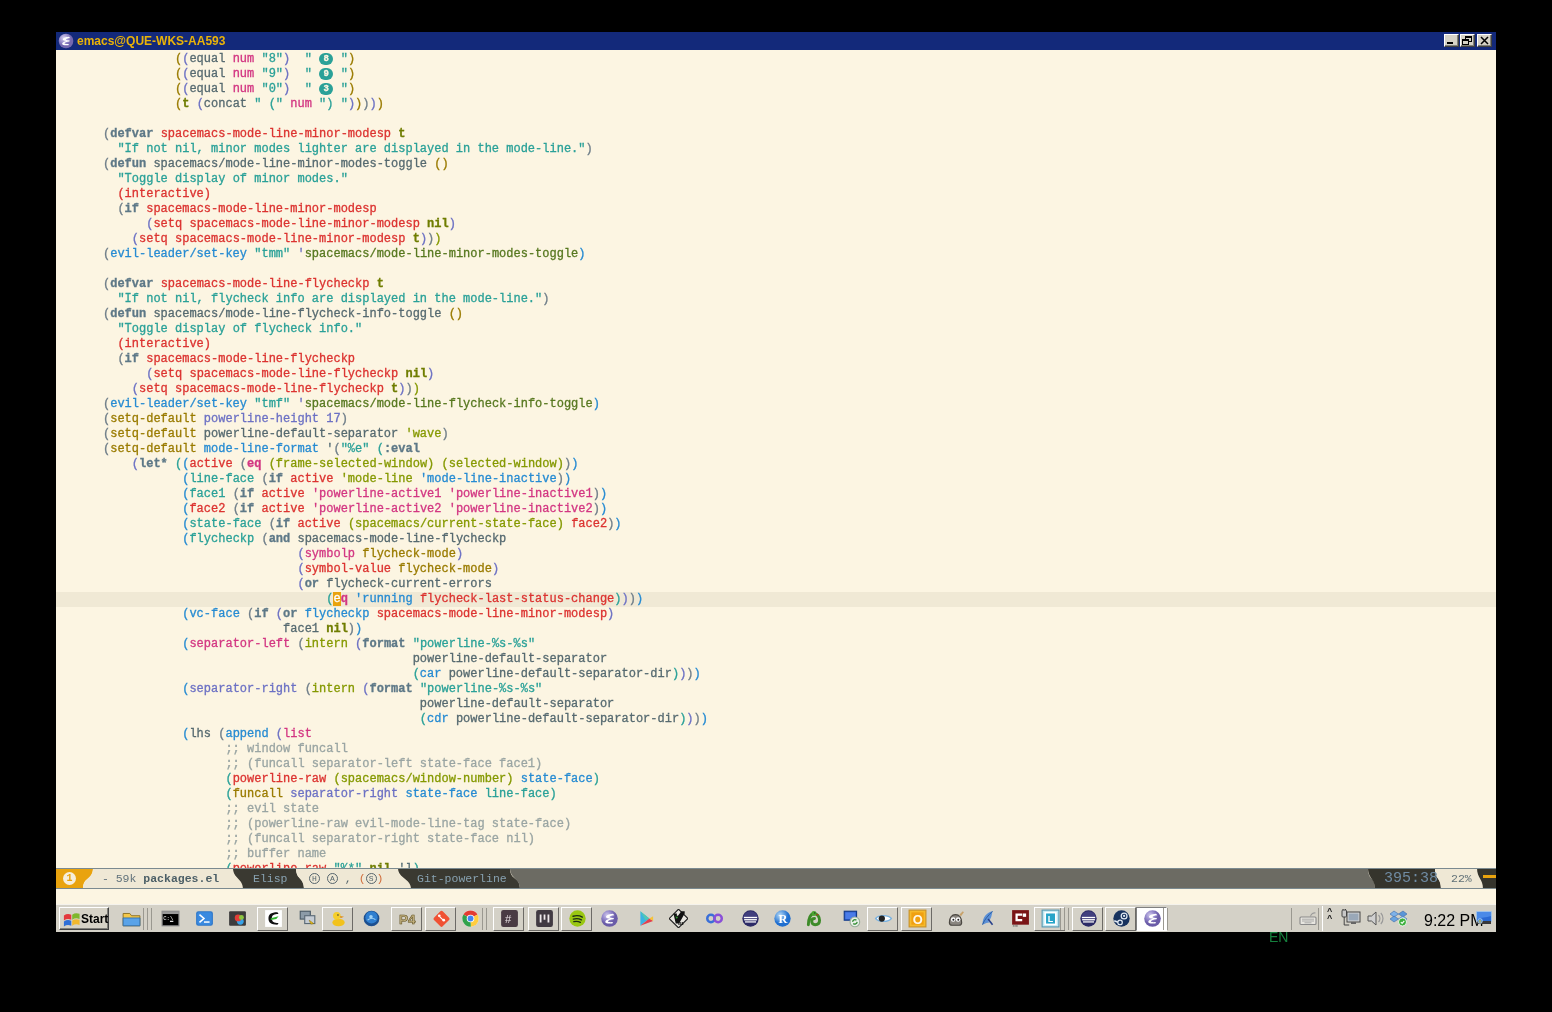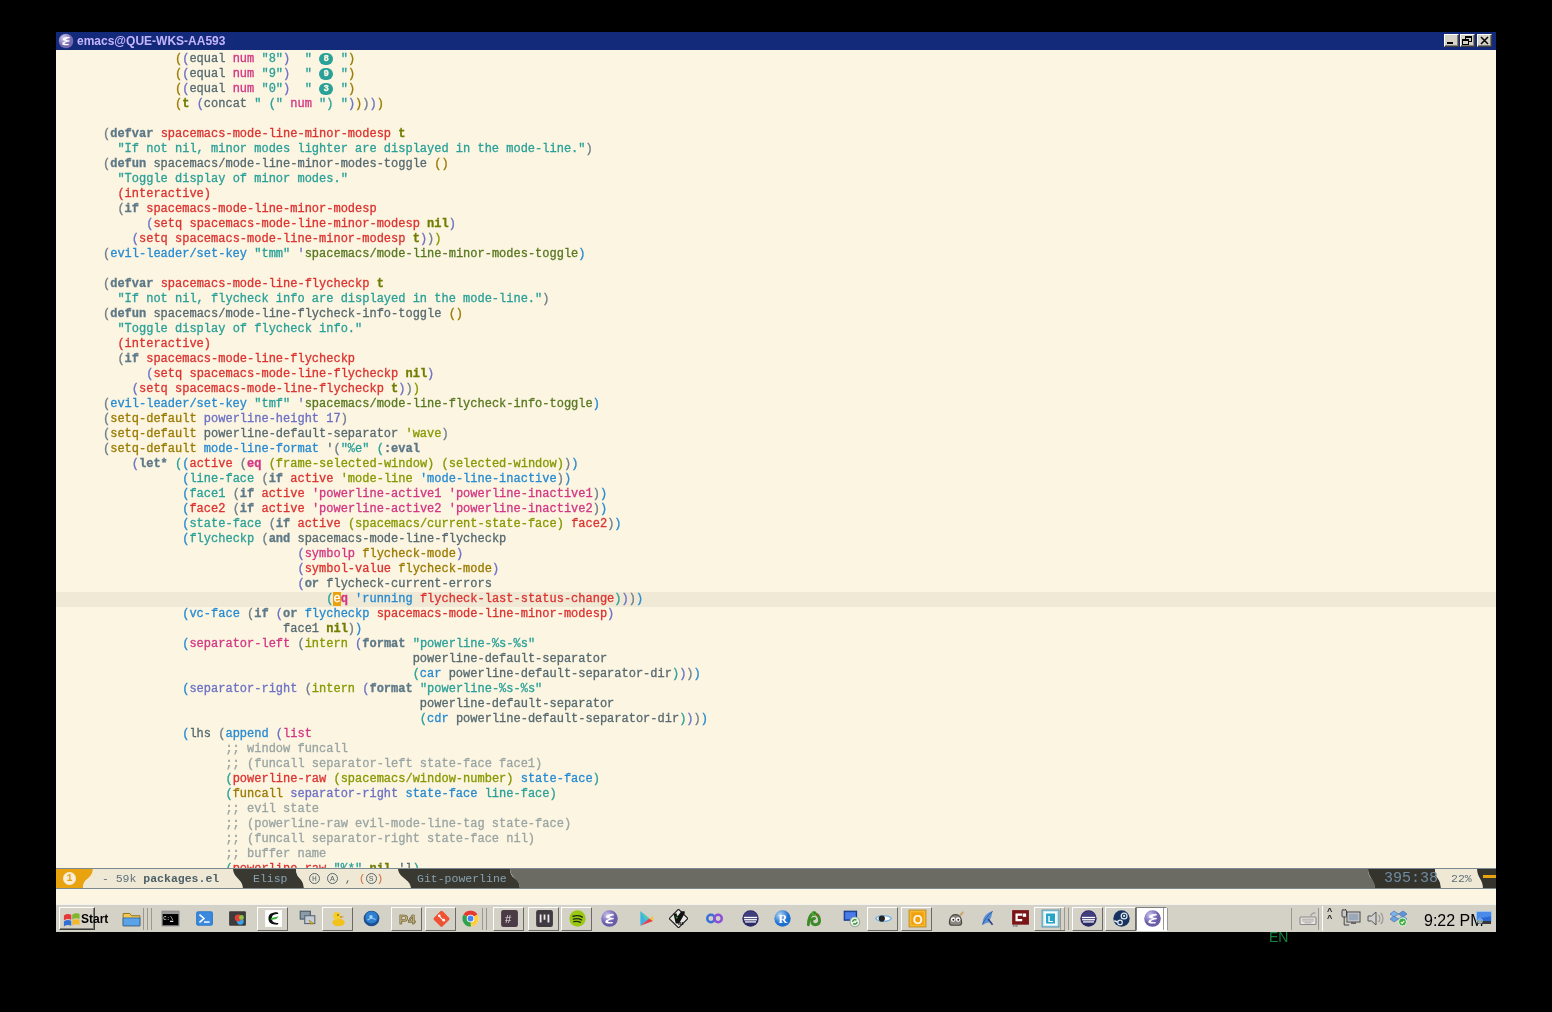--- a/index.html
+++ b/index.html
@@ -1,17 +1,17 @@
 <!DOCTYPE html>
 <html><head><meta charset="utf-8"><style>
 *{margin:0;padding:0;box-sizing:border-box}
 body{width:1552px;height:1012px;background:#000;position:relative;overflow:hidden}
 #screen{position:absolute;left:56px;top:32px;width:1440px;height:900px;background:#fcf5e2}
 #title{position:absolute;left:0;top:0;width:1440px;height:18px;background:#13297a}
-#title .txt{position:absolute;left:21px;top:2px;color:#c4b5fd;font-family:'Liberation Sans',sans-serif;font-size:12px;font-weight:bold}
+#title .txt{position:absolute;left:21px;top:2px;color:#eab308;font-family:'Liberation Sans',sans-serif;font-size:12px;font-weight:bold}
 #content{position:absolute;left:0;top:18px;width:1440px;height:818px;background:#fcf5e2;overflow:hidden}
 #hl{position:absolute;left:0;top:542px;width:1440px;height:15px;background:#f0e9d5}
 pre.code{position:absolute;left:47px;top:2px;font-family:'Liberation Mono',monospace;font-size:12px;line-height:15px;color:#566a70;-webkit-text-stroke:0.3px}
 pre.code span.k{color:#5d7887;font-weight:bold}
 pre.code span.r{color:#dc3330}
 pre.code span.m{color:#d33682}
 pre.code span.M{color:#d33682;font-weight:bold}
 pre.code span.b{color:#268bd2}
 pre.code span.c{color:#2aa198}
 pre.code span.g{color:#859900}
@@ -135,21 +135,21 @@
 
 <div style="position:absolute;left:7px;top:840px;width:13px;height:13px;border-radius:7px;background:#f6eedb;color:#e9a30e;font-family:'Liberation Mono',monospace;font-size:10px;font-weight:bold;line-height:13px;text-align:center">1</div>
 <div style="position:absolute;left:39px;top:836px;font-family:'Liberation Mono',monospace;font-size:11.5px;line-height:21px;white-space:pre;color:#61727b"> - 59k <span style="font-weight:bold;color:#4b5e66">packages.el</span></div>
 <div style="position:absolute;left:197px;top:836px;font-family:'Liberation Mono',monospace;font-size:11.5px;line-height:21px;white-space:pre;color:#87a1b0">Elisp</div>
 <div style="position:absolute;left:253px;top:836px;font-family:'Liberation Mono',monospace;font-size:11.5px;line-height:21px;white-space:pre;color:#57666d"><span class="mc">H</span> <span class="mc">A</span> , <span style="color:#d06c3a">(</span><span class="mc">S</span><span style="color:#d06c3a">)</span></div>
 <div style="position:absolute;left:361px;top:836px;font-family:'Liberation Mono',monospace;font-size:11.5px;line-height:21px;white-space:pre;color:#87a1b0">Git-powerline</div>
 <div style="position:absolute;left:1328px;top:836px;font-family:'Liberation Mono',monospace;font-size:15px;line-height:21px;white-space:pre;color:#6f8ba3">395:38</div>
 <div style="position:absolute;left:1395px;top:836px;font-family:Liberation Mono, monospace;font-size:11.5px;line-height:21px;white-space:pre;color:#5f7077">22%</div>
 
  <div style="position:absolute;left:0;top:872px;width:1440px;height:28px;background:#d4d1c7;border-top:1px solid #f4f2ec"></div>
-    <div style="position:absolute;left:3px;top:875px;width:36px;height:23px;background:#d6d2c6;border-top:1px solid #fff;border-left:1px solid #fff;border-right:1px solid #404040;border-bottom:1px solid #404040;box-shadow:inset -1px -1px 0 #80807a">
+    <div style="position:absolute;left:3px;top:875px;width:50px;height:23px;background:#d6d2c6;border-top:1px solid #fff;border-left:1px solid #fff;border-right:1px solid #404040;border-bottom:1px solid #404040;box-shadow:inset -1px -1px 0 #80807a">
       <div style="position:absolute;left:3px;top:3px;transform:scale(0.92);transform-origin:0 0"><svg width="20" height="18" viewBox="0 0 20 18">
           <g transform="skewY(-6) translate(0,3)">
             <path d="M1 2c2.5-1.5 5-1.5 8 0v5.5c-3-1.5-5.5-1.5-8 0z" fill="#e3383c"></path>
             <path d="M10 2c2.5-1.5 5-1.5 8 0v5.5c-3-1.5-5.5-1.5-8 0z" fill="#7eb72b"></path>
             <path d="M1 8.5c2.5-1.5 5-1.5 8 0V14c-3-1.5-5.5-1.5-8 0z" fill="#2f6fd6"></path>
             <path d="M10 8.5c2.5-1.5 5-1.5 8 0V14c-3-1.5-5.5-1.5-8 0z" fill="#f1b82e"></path>
           </g>
         </svg></div>
       <span style="position:absolute;left:21px;top:4px;font-family:'Liberation Sans',sans-serif;font-weight:bold;font-size:12px;color:#000">Start</span>
     </div>

